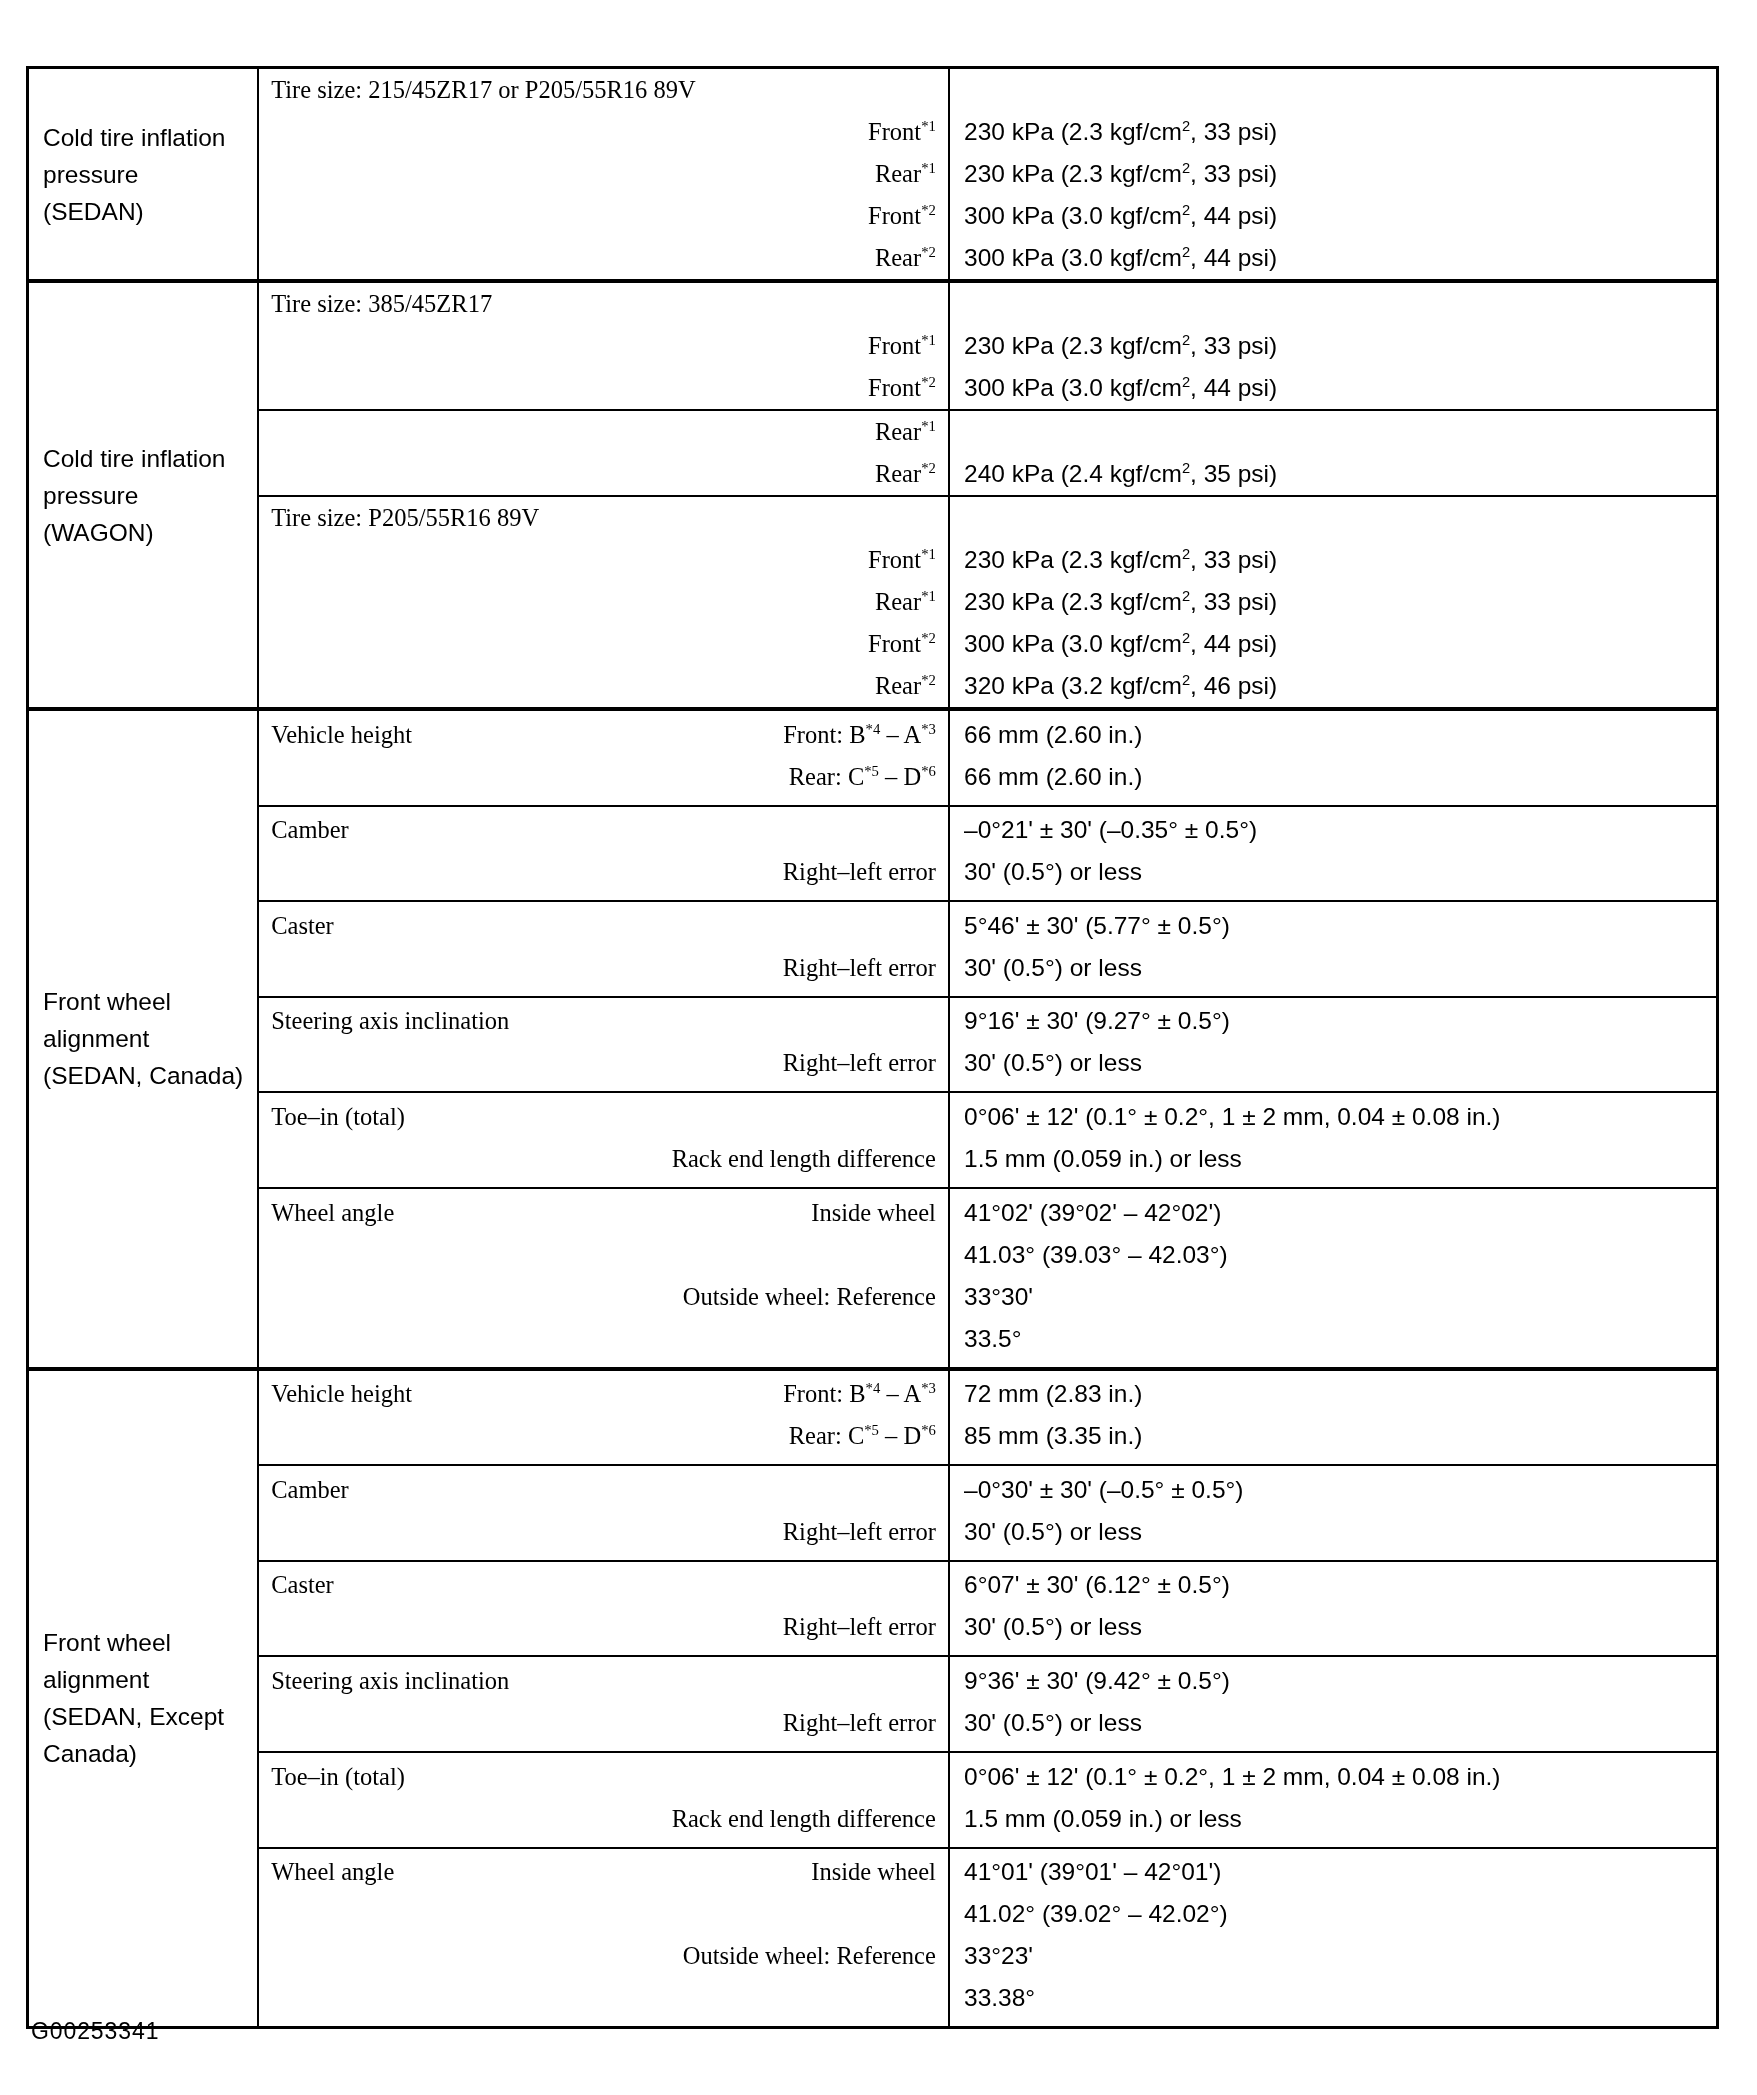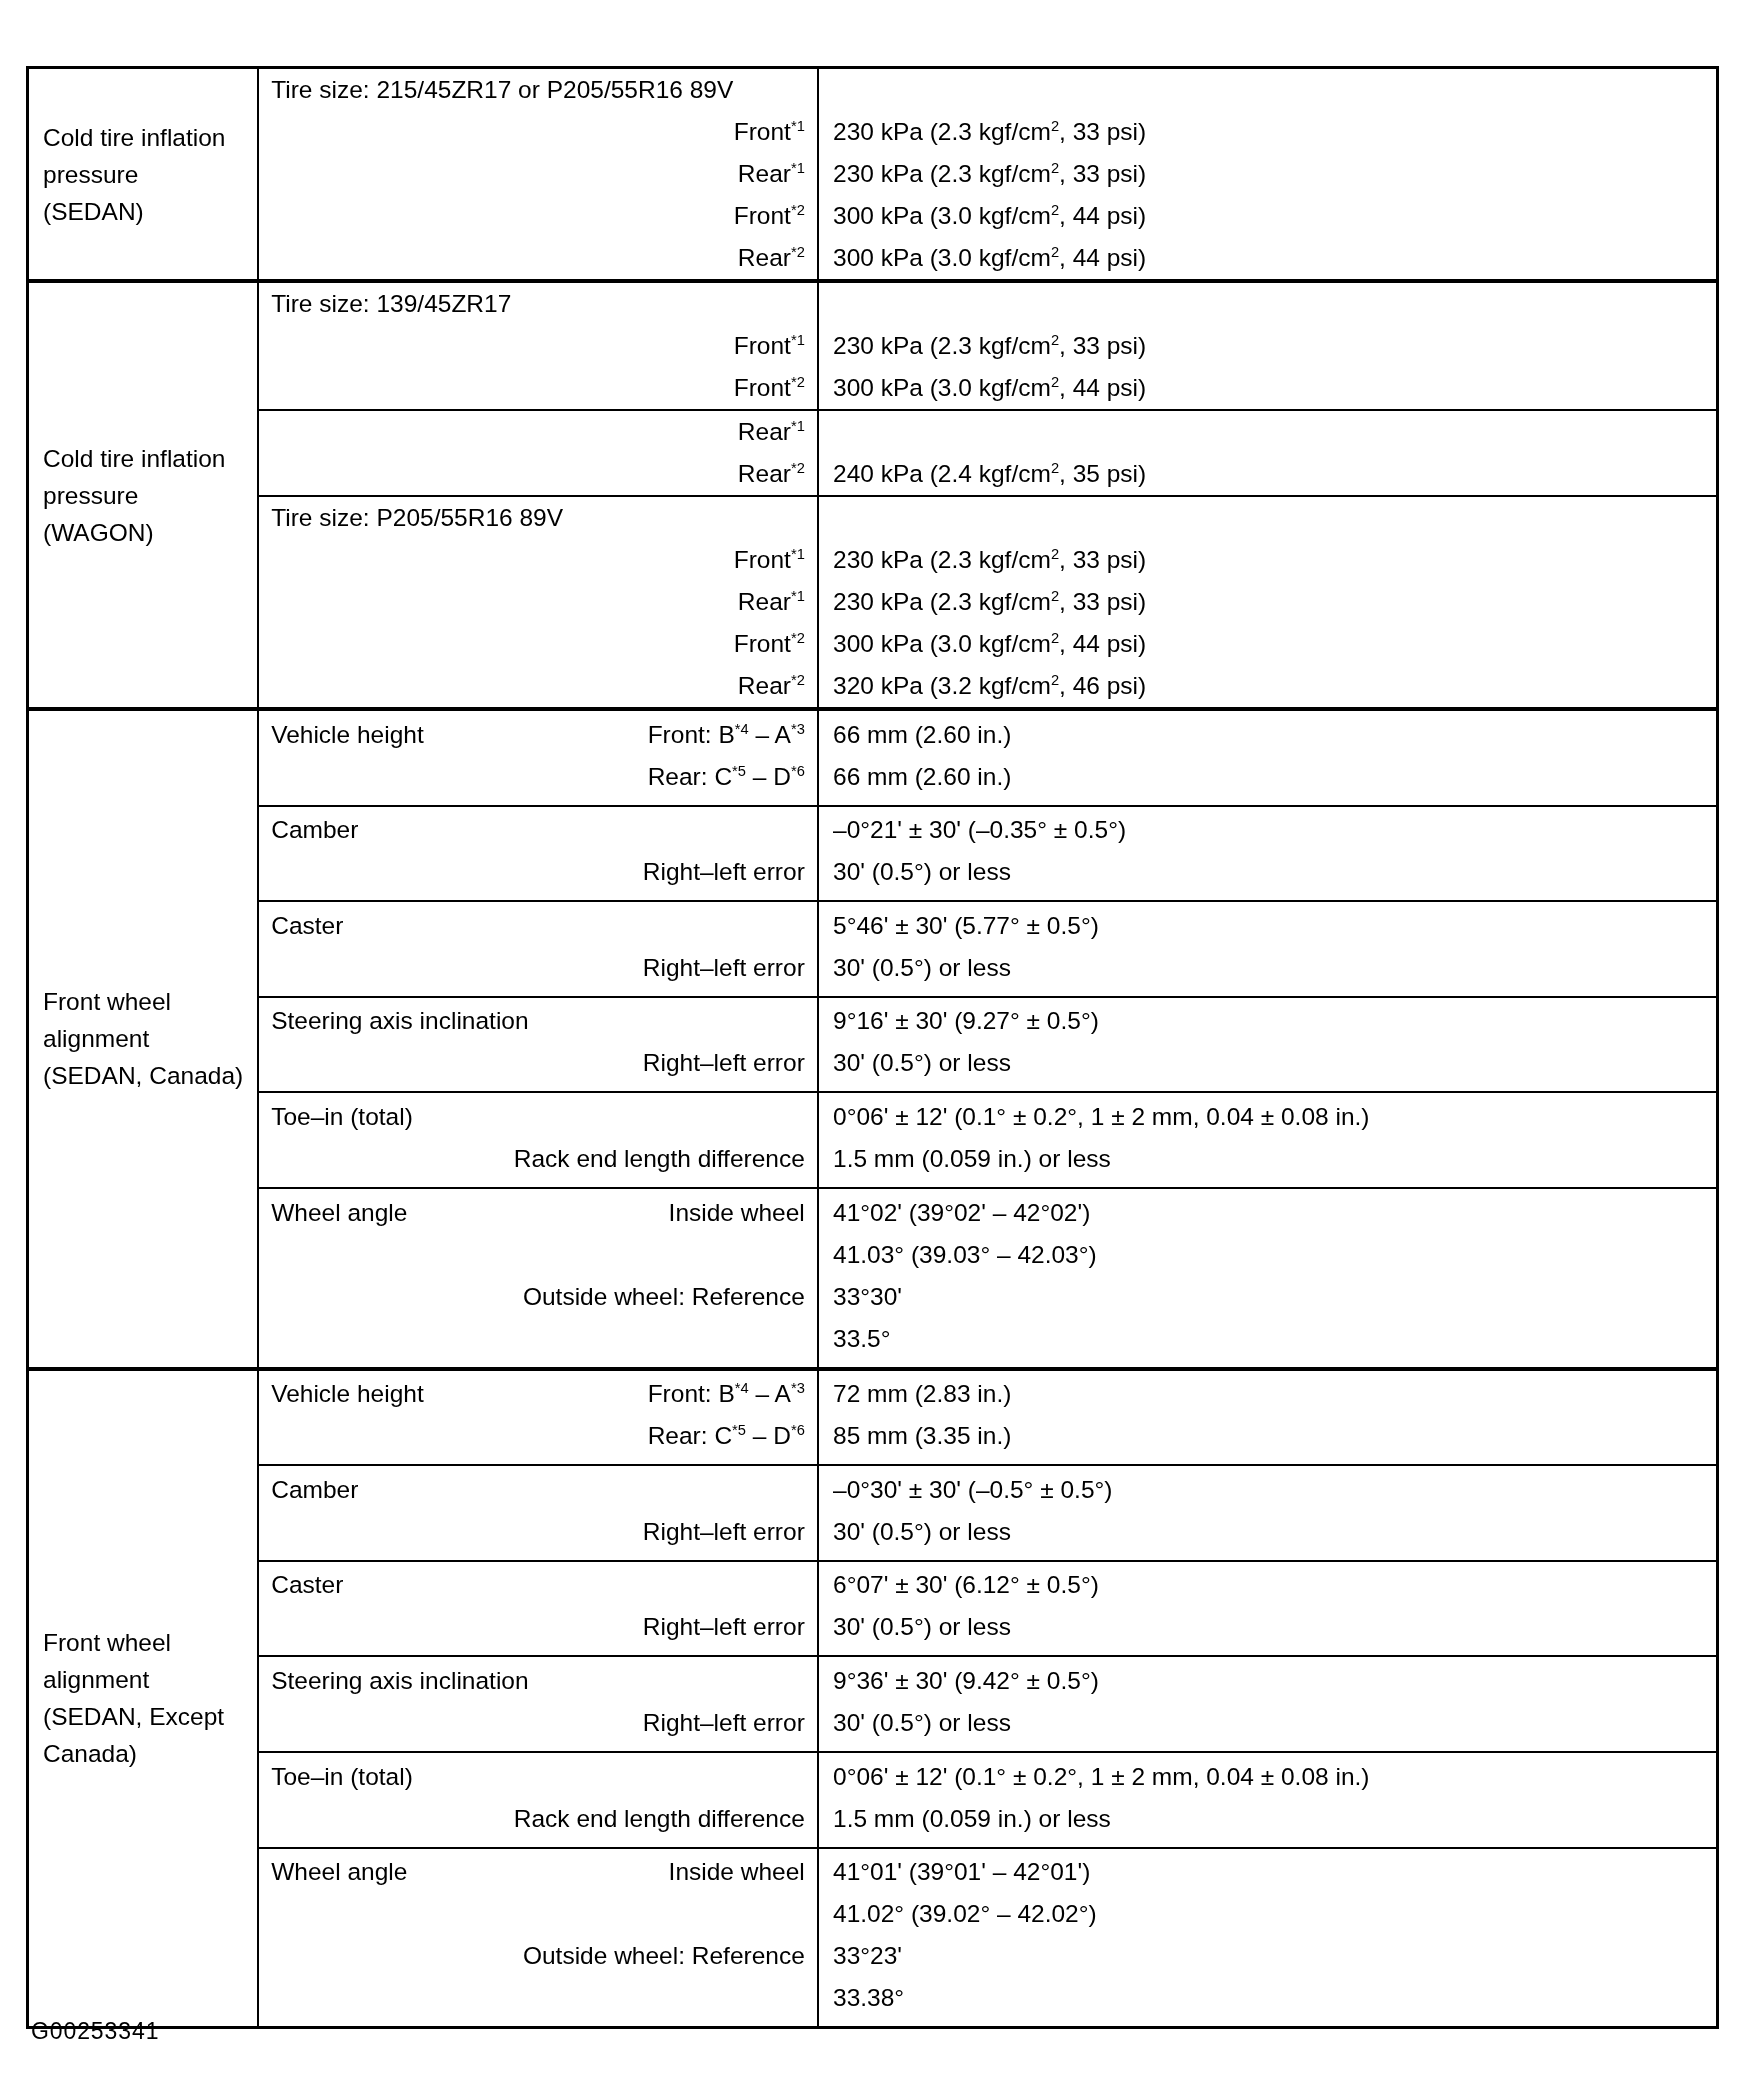--- a/index.html
+++ b/index.html
@@ -33,24 +33,25 @@
     border-right: 2.6px solid #000000;
     display: flex;
     align-items: center;
     padding-left: 14px;
   }
   .lbl-line { line-height: 37px; white-space: nowrap; }
   .sec-body { flex: 1; display: flex; flex-direction: column; }
   .group { display: flex; }
   .group + .group { border-top: 2.6px solid #000000; }
   .g-left {
-    width: 560px;
+    width: 691px;
     flex: none;
     box-sizing: border-box;
     border-right: 2.6px solid #000000;
+    font-family: Liberation Serif, serif;
   }
   .g-right { flex: 1; min-width: 0; }
   .align .g-left, .align .g-right { padding-top: 2.6px; padding-bottom: 7px; }
   .line {
     height: 42px;
     line-height: 42px;
     white-space: nowrap;
   }
   .g-left .line { text-align: right; padding-right: 12.2px; }
   .g-left .line.header { text-align: left; padding-left: 12.2px; padding-right: 0; }
@@ -108,21 +109,21 @@
     <div class="sec-label">
       <div>
         <div class="lbl-line">Cold tire inflation</div>
         <div class="lbl-line">pressure</div>
         <div class="lbl-line">(WAGON)</div>
       </div>
     </div>
     <div class="sec-body">
       <div class="group">
         <div class="g-left">
-          <div class="line header">Tire size: 139/45ZR17</div>
+          <div class="line header">Tire size: 385/45ZR17</div>
           <div class="line">Front<sup>*1</sup></div>
           <div class="line">Front<sup>*2</sup></div>
         </div>
         <div class="g-right">
           <div class="line"></div>
           <div class="line">230 kPa (2.3 kgf/cm<sup>2</sup>, 33 psi)</div>
           <div class="line">300 kPa (3.0 kgf/cm<sup>2</sup>, 44 psi)</div>
         </div>
       </div>
       <div class="group">

